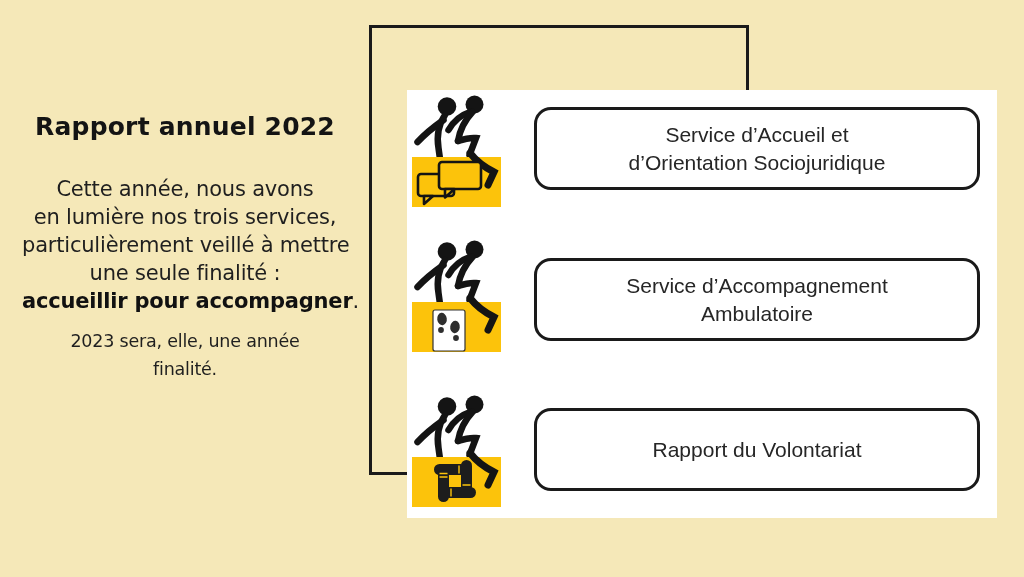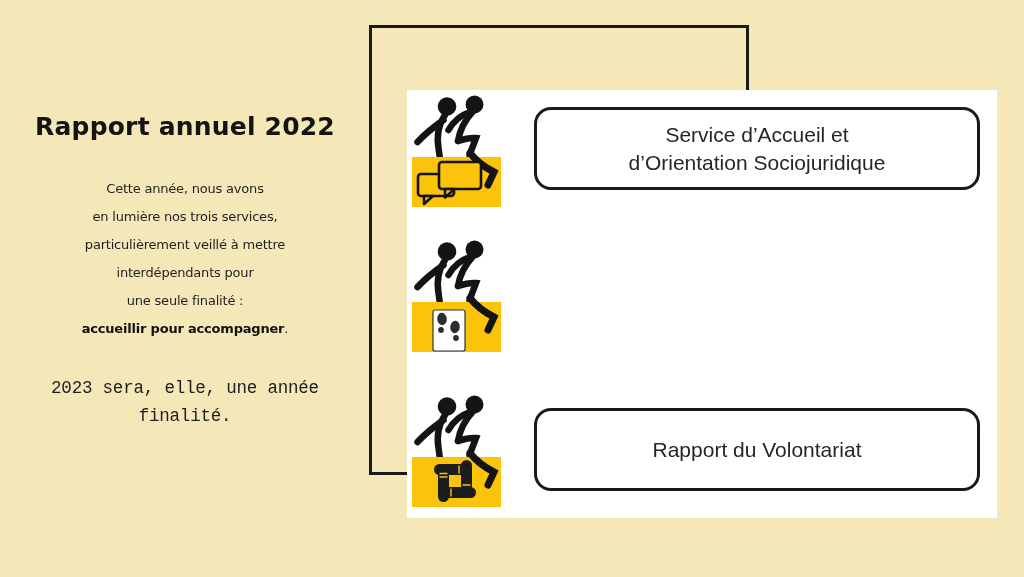--- a/index.html
+++ b/index.html
@@ -25,27 +25,27 @@
   }
   .page-title {
     font-size: 25px;
     font-weight: 700;
     letter-spacing: 0.2px;
     color: #141414;
     margin: 0 0 34px 0;
     white-space: nowrap;
   }
   .intro .line {
-    font-size: 13px;
+    font-size: 21px;
     line-height: 28px;
     letter-spacing: -0.2px;
     white-space: nowrap;
   }
   .intro .bold-line strong { font-weight: 700; color: #111; }
-  .closing { margin-top: 31px; font-family: Liberation Mono, monospace; }
+  .closing { margin-top: 12px; }
   .closing .line {
     font-size: 17.5px;
     line-height: 28px;
     letter-spacing: -0.2px;
     white-space: nowrap;
   }
 
   
   .outline-rect {
     position: absolute;
@@ -101,21 +101,20 @@
 <body>
 
 <div class="slide">
 
   <div class="left-col">
     <h1 class="page-title">Rapport annuel 2022</h1>
     <div class="intro">
       <div class="line">Cette année, nous avons</div>
       <div class="line">en lumière nos trois services,</div>
       <div class="line">particulièrement veillé à mettre</div>
-      <div class="line">interdépendants pour</div>
       <div class="line">une seule finalité :</div>
       <div class="line bold-line"><strong>accueillir pour accompagner</strong><span>.</span></div>
     </div>
     <div class="closing">
       <div class="line">2023 sera, elle, une année</div>
       <div class="line">finalité.</div>
     </div>
   </div>
 
   <div class="outline-rect"></div>
@@ -188,19 +187,23 @@
         <use href="#hand-u" transform="rotate(90 45 86)"></use>
         <use href="#hand-u" transform="rotate(180 45 86)"></use>
         <use href="#hand-u" transform="rotate(270 45 86)"></use>
       </g>
     </svg>
 
     <div class="service-box box-1">
       <span>Service d’Accueil et</span>
       <span>d’Orientation Sociojuridique</span>
     </div>
+    <div class="service-box box-2">
+      <span>Service d’Accompagnement</span>
+      <span>Ambulatoire</span>
+    </div>
     <div class="service-box box-3">
       <span>Rapport du Volontariat</span>
       <span></span>
     </div>
 
   </div>
 </div>
 
 </body></html>

